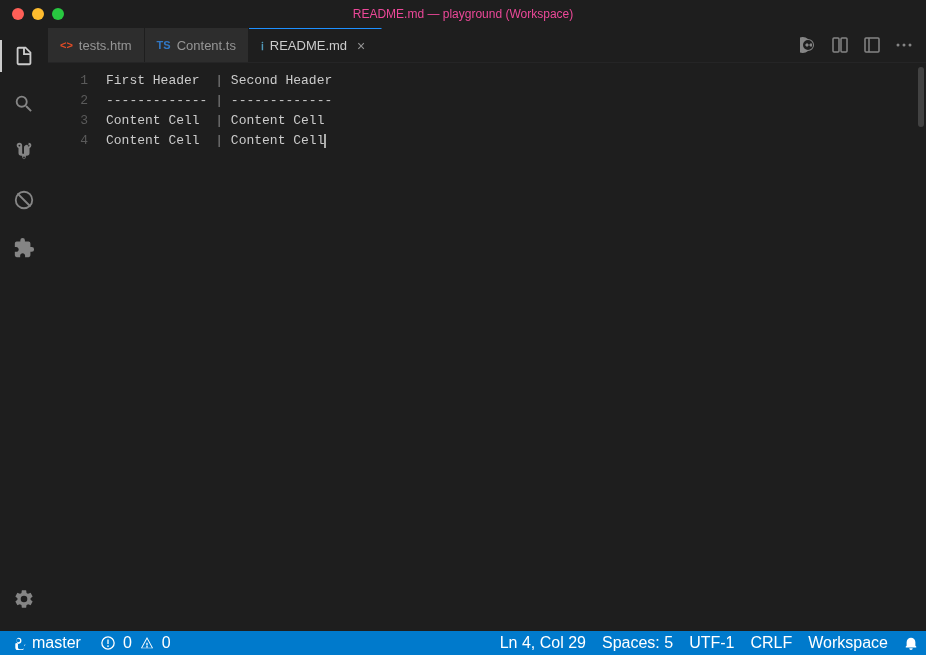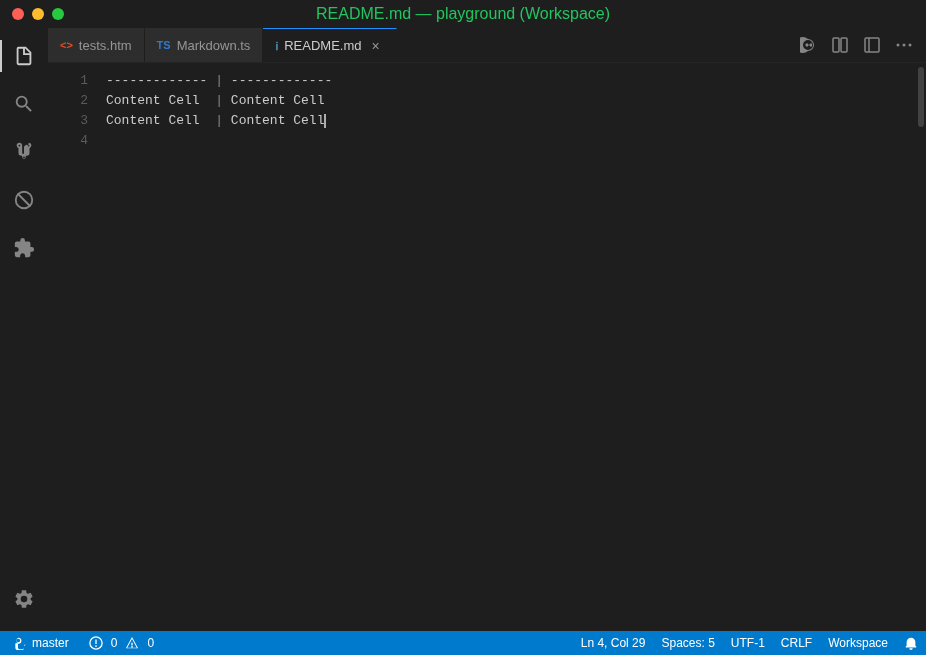--- a/index.html
+++ b/index.html
@@ -33,22 +33,22 @@
     .traffic-btn {
       width: 12px;
       height: 12px;
       border-radius: 50%;
       cursor: pointer;
     }
     .traffic-close { background: #ff5f57; }
     .traffic-min { background: #febc2e; }
     .traffic-max { background: #28c840; }
     .titlebar-title {
-      color: #22c55e;
-      font-size: 16px;
+      color: #ec4899;
+      font-size: 12px;
       font-weight: 400;
     }
 
     
     .main-layout {
       display: flex;
       flex: 1;
       overflow: hidden;
     }
 
@@ -210,21 +210,21 @@
       left: 2px;
       top: 4px;
     }
 
     
     .status-bar {
       height: 24px;
       background: #007acc;
       display: flex;
       align-items: center;
-      font-size: 12px;
+      font-size: 16px;
       color: #ffffff;
       flex-shrink: 0;
       gap: 4px;
     }
     .status-left {
       display: flex;
       align-items: center;
       gap: 8px;
       padding-left: 8px;
     }
@@ -336,21 +336,21 @@
 
     <div class="tab-bar">
 
       <div class="tab">
         <span class="tab-icon html">&lt;&gt;</span>
         <span>tests.htm</span>
       </div>
 
       <div class="tab">
         <span class="tab-icon ts">TS</span>
-        <span>Markdown.ts</span>
+        <span>Content.ts</span>
       </div>
 
       <div class="tab active">
         <span class="tab-icon md">ℹ</span>
         <span>README.md</span>
         <span class="tab-close">×</span>
       </div>
 
       <div class="tab-actions">
         <div class="tab-action-btn" title="Open Preview">
@@ -381,20 +381,21 @@
     </div>
 
     <div class="editor-content">
       <div class="line-numbers">
         <div>1</div>
         <div>2</div>
         <div>3</div>
         <div>4</div>
       </div>
       <div class="code-area">
+        <span class="code-line">First Header  <span class="separator">|</span> Second Header</span>
         <span class="code-line">------------- <span class="separator">|</span> -------------</span>
         <span class="code-line">Content Cell  <span class="separator">|</span> Content Cell</span>
         <span class="code-line">Content Cell  <span class="separator">|</span> Content Cell<span class="cursor"></span></span>
       </div>
       <div class="scrollbar-track">
         <div class="scrollbar-thumb"></div>
       </div>
     </div>
 
   </div>

